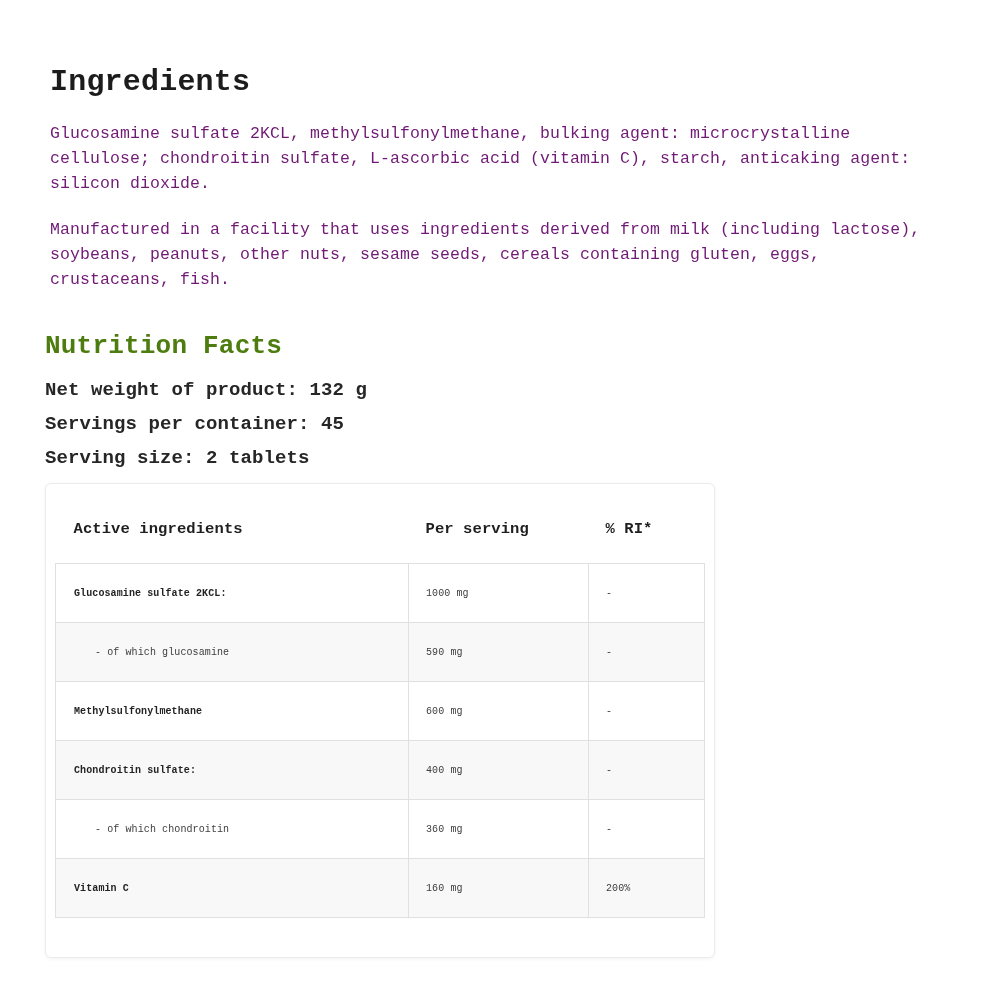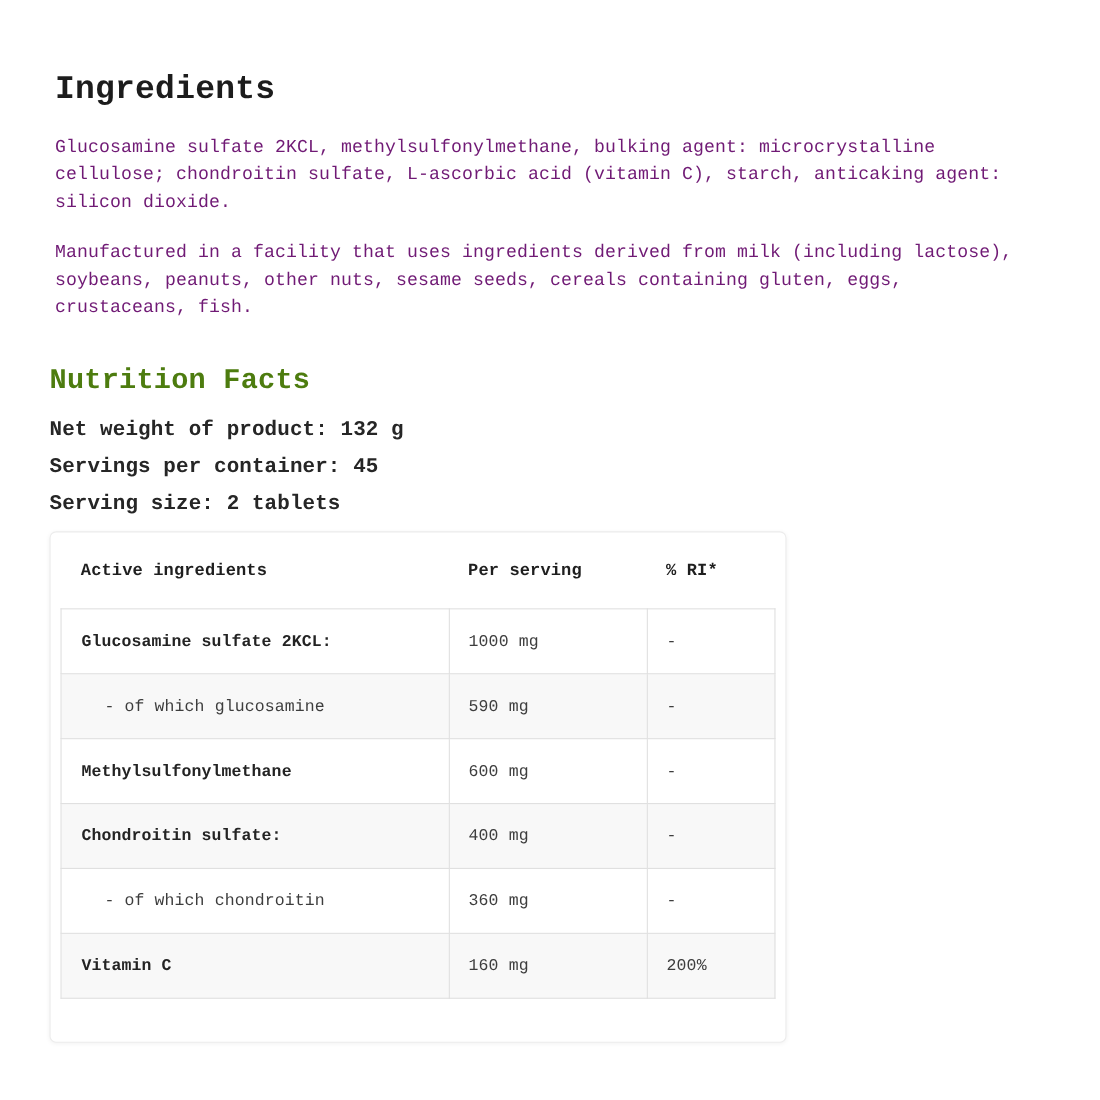--- a/index.html
+++ b/index.html
@@ -54,21 +54,21 @@
   }
 
   
   .facts-panel {
     margin-top: 14px;
     width: 670px;
     background: #ffffff;
     border: 1px solid #ececec;
     border-radius: 6px;
     box-shadow: 0 1px 4px rgba(0,0,0,0.05);
-    padding: 0 0 39px 0;
+    padding: 10px 0 39px 0;
   }
   table.facts {
     width: 649px;
     margin: 0 auto;
     border-collapse: collapse;
     table-layout: fixed;
   }
   table.facts col.c1 { width: 353px; }
   table.facts col.c2 { width: 180px; }
   table.facts col.c3 { width: 116px; }
@@ -81,21 +81,21 @@
     color: #1f1f1f;
     letter-spacing: 0.1px;
     border: none;
     padding: 0 0 0 17px;
   }
   table.facts thead th.first { padding-left: 18px; }
   table.facts tbody td {
     height: 59px;
     vertical-align: middle;
     border: 1px solid #e0e0e0;
-    font-size: 15px;
+    font-size: 10px;
     color: #3d3d3d;
     letter-spacing: 0.1px;
     padding: 0 0 0 17px;
   }
   table.facts tbody tr:nth-child(even) { background: #f8f8f8; }
   table.facts tbody td.name { padding-left: 18px; font-weight: 700; color: #232323; }
   table.facts tbody tr.sub td.name { padding-left: 39px; font-weight: 400; color: #3d3d3d; }
   .footnote {
     margin-top: 15px;
     text-align: center;

